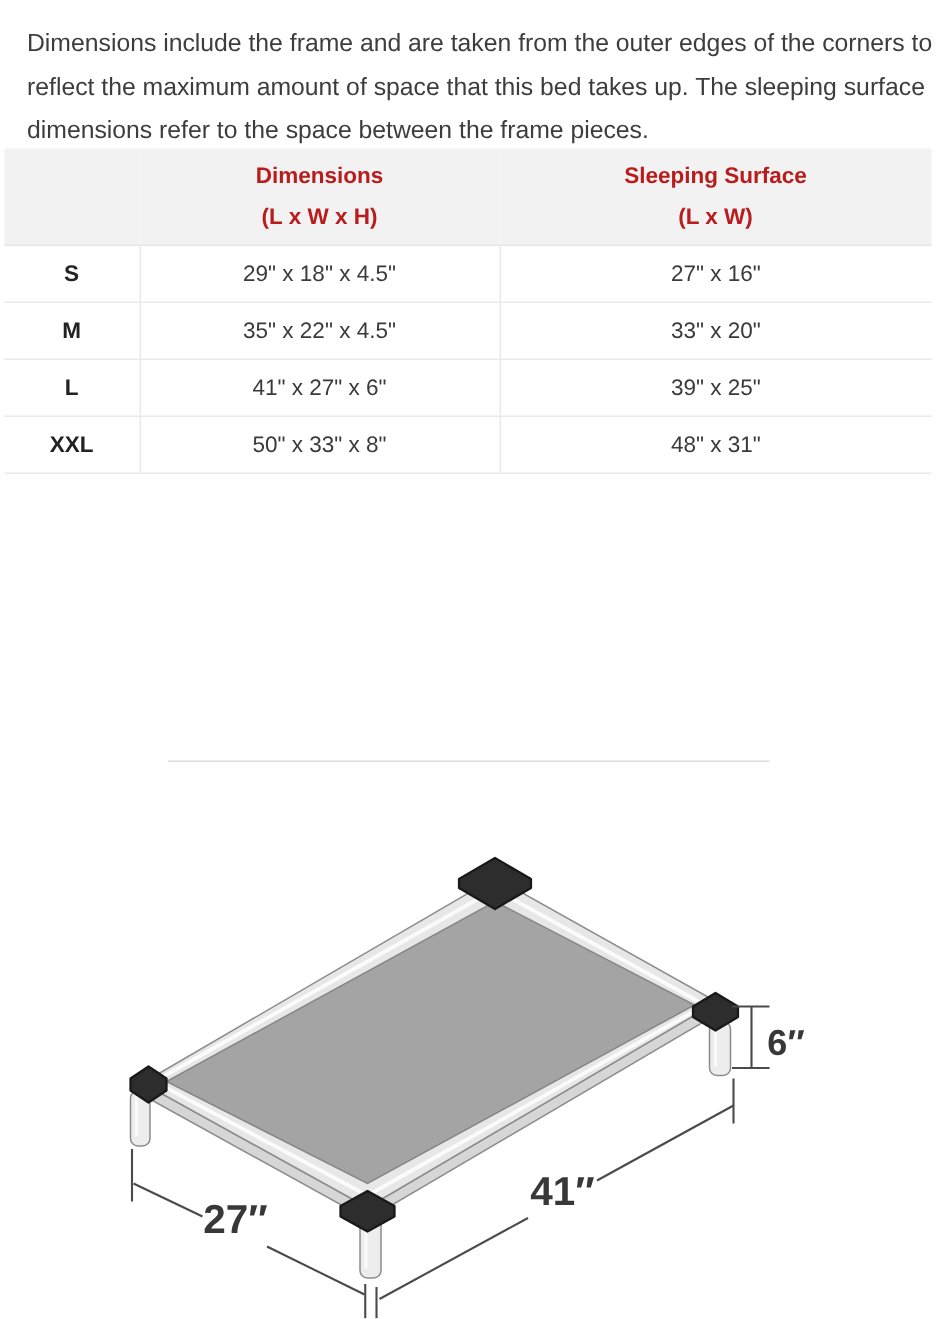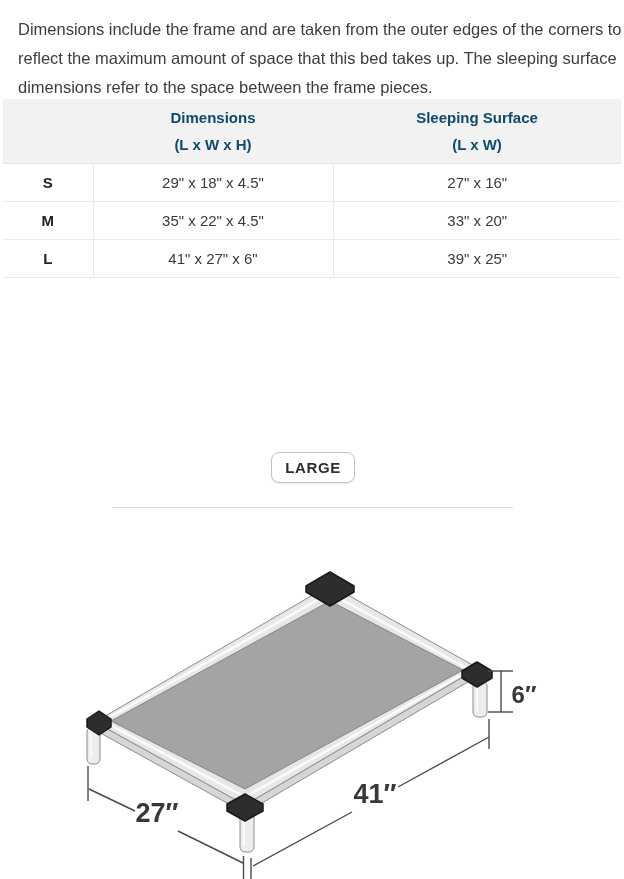--- a/index.html
+++ b/index.html
@@ -9,21 +9,21 @@
 
   
   .description{position:absolute;top:0;left:6px;width:612px;margin:12px;padding-top:3px;
     font-size:16.5px;line-height:29px;color:#3d3d3d;}
 
   
   .size-table{position:absolute;top:99px;left:3px;width:618px;border-collapse:collapse;
     table-layout:fixed;font-size:15px;color:#333;}
   .size-table col.c1{width:90px;}
   .size-table col.c2{width:240px;}
-  .size-table thead th{background:#f2f2f2;font-weight:bold;color:#0c4a6e;height:64px;
+  .size-table thead th{background:#f2f2f2;font-weight:bold;color:#b91c1c;height:64px;
     vertical-align:middle;text-align:center;border-bottom:1px solid #e6e6e6;padding:0;}
   .size-table thead .hline{line-height:27px;}
   .size-table tbody th,.size-table tbody td{height:37px;text-align:center;vertical-align:middle;
     border-bottom:1px solid #eaeaea;padding:0;font-weight:normal;}
   .size-table tbody th{font-weight:bold;color:#222;}
   .size-table tbody td{color:#3a3a3a;}
   .size-table .vsep{border-left:1px solid #eaeaea;}
 
   
   .size-chip{position:absolute;top:452px;left:271px;width:84px;height:31px;box-sizing:border-box;
@@ -71,24 +71,28 @@
       <tr>
         <th>M</th>
         <td class="vsep">35" x 22" x 4.5"</td>
         <td class="vsep">33" x 20"</td>
       </tr>
       <tr>
         <th>L</th>
         <td class="vsep">41" x 27" x 6"</td>
         <td class="vsep">39" x 25"</td>
       </tr>
+      <tr>
+        <th>XXL</th>
+        <td class="vsep">50" x 33" x 8"</td>
+        <td class="vsep">48" x 31"</td>
+      </tr>
     </tbody>
   </table>
 
-  <div class="size-chip">LARGE</div>
 
   <div class="divider"></div>
 
   <svg class="diagram-svg" viewBox="0 510 624 369" xmlns="http://www.w3.org/2000/svg">
 
     <polygon points="95,722 245,805 245,813 95,730" fill="#d6d6d6" stroke="#8c8c8c" stroke-width="1"></polygon>
     <polygon points="245,805 478,668 478,676 245,813" fill="#d6d6d6" stroke="#8c8c8c" stroke-width="1"></polygon>
 
     <g>
       <rect x="87" y="727" width="13" height="37" rx="5" fill="#ededed" stroke="#8c8c8c" stroke-width="1"></rect>

